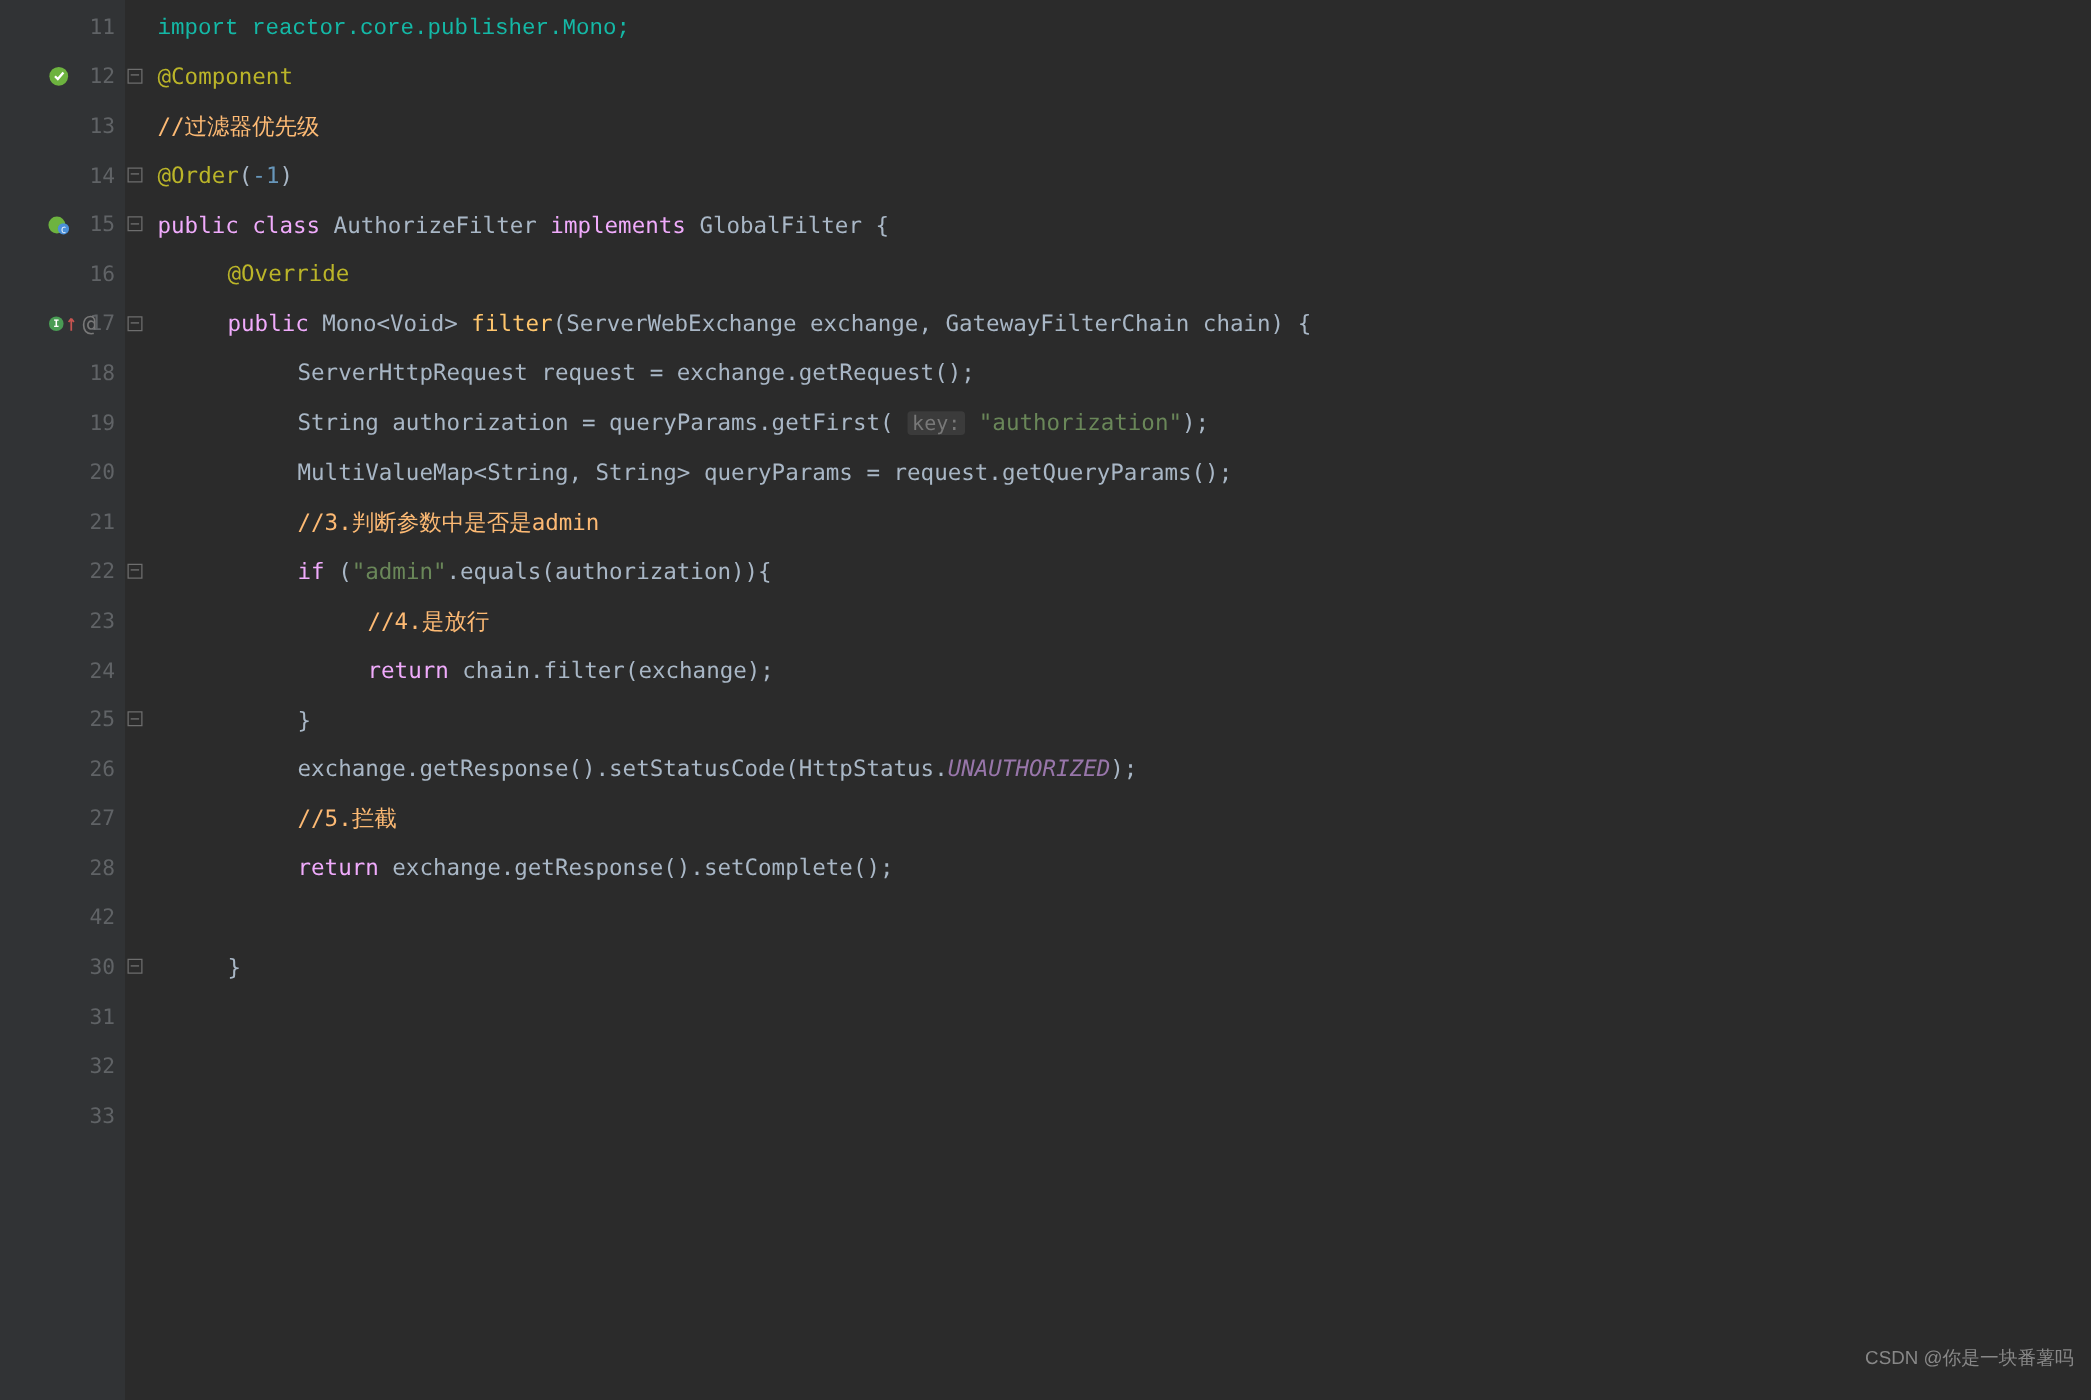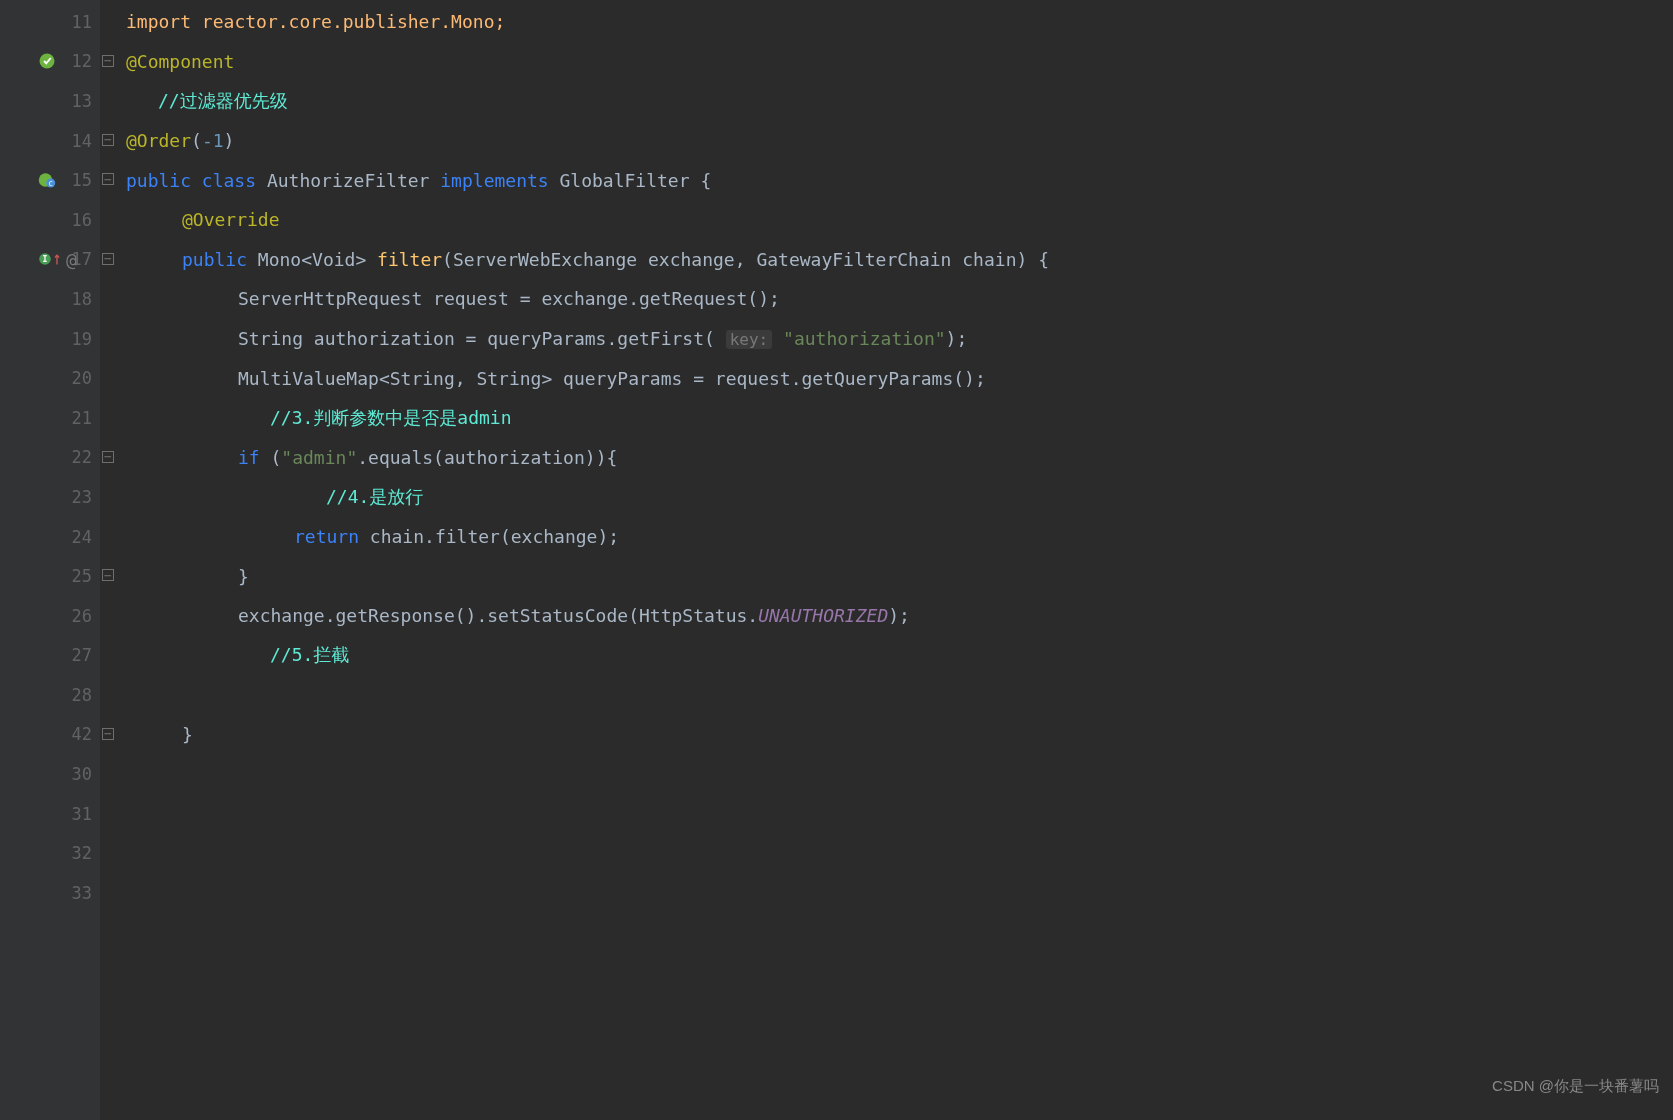--- a/index.html
+++ b/index.html
@@ -65,31 +65,31 @@
   color: #6e6e6e;
   font-size: 13px;
   width: 12px;
   height: 12px;
   border: 1px solid #6e6e6e;
   display: flex;
   align-items: center;
   justify-content: center;
   line-height: 1;
 }
-.tok-keyword { color: #3b82f6; }
+.tok-keyword { color: #f0abfc; }
 .tok-annotation { color: #bbb529; }
-.tok-comment { color: #5eead4; margin-left: 32px; }
+.tok-comment { color: #fdba74; }
 .tok-string { color: #6a8759; }
 .tok-number { color: #6897bb; }
 .tok-method { color: #ffc66d; }
 .tok-type { color: #a9b7c6; }
 .tok-punct { color: #a9b7c6; }
 .tok-static { color: #9876aa; font-style: italic; }
 .tok-hint { color: #787878; background: #3b3b3b; padding: 0 4px; border-radius: 3px; font-size: 16px;}
-.tok-dim { color: #fdba74; }
+.tok-dim { color: #14b8a6; font-family: Liberation Mono, monospace; }
 .caret {
   display: inline-block;
   width: 2px;
   height: 24px;
   background: #bbbbbb;
   vertical-align: middle;
   margin-left: -1px;
 }
 .watermark {
   position: absolute;
@@ -215,18 +215,19 @@
       <div class="code-line"><span style="padding-left: 130px;"><span class="tok-type">ServerHttpRequest request = exchange.getRequest();</span></span></div>
       <div class="code-line"><span style="padding-left: 130px;"><span class="tok-type">String authorization = queryParams.getFirst(</span> <span class="tok-hint">key:</span> <span class="tok-string">"authorization"</span><span class="tok-punct">);</span></span></div>
       <div class="code-line"><span style="padding-left: 130px;"><span class="tok-type">MultiValueMap&lt;String, String&gt; queryParams = request.getQueryParams();</span></span></div>
       <div class="code-line"><span style="padding-left: 130px;"><span class="tok-comment">//3.判断参数中是否是admin</span></span></div>
       <div class="code-line"><span class="fold-mark" style="left: 2px; top: 13px;">−</span><span style="padding-left: 130px;"><span class="tok-keyword">if </span><span class="tok-punct">(</span><span class="tok-string">"admin"</span><span class="tok-punct">.equals(authorization)){</span></span></div>
       <div class="code-line"><span style="padding-left: 186px;"><span class="tok-comment">//4.是放行</span></span></div>
       <div class="code-line"><span style="padding-left: 186px;"><span class="tok-keyword">return </span><span class="tok-type">chain.filter(exchange);</span></span></div>
       <div class="code-line"><span class="fold-mark" style="left: 2px; top: 13px;">−</span><span style="padding-left: 130px;"><span class="tok-punct">}</span></span></div>
       <div class="code-line"><span style="padding-left: 130px;"><span class="tok-type">exchange.getResponse().setStatusCode(HttpStatus.</span><span class="tok-static">UNAUTHORIZED</span><span class="tok-punct">);</span></span></div>
       <div class="code-line"><span style="padding-left: 130px;"><span class="tok-comment">//5.拦截</span></span></div>
+      <div class="code-line"><span style="padding-left: 130px;"><span class="tok-keyword">return </span><span class="tok-type">exchange.getResponse().setComplete();</span></span></div>
       <div class="code-line"><span style="padding-left: 18px;"></span></div>
       <div class="code-line"><span class="fold-mark" style="left: 2px; top: 13px;">−</span><span style="padding-left: 74px;"><span class="tok-punct">}</span></span></div>
     </div>
 </div>
 
 <div class="watermark">CSDN @你是一块番薯吗</div>
 
 </body></html>

